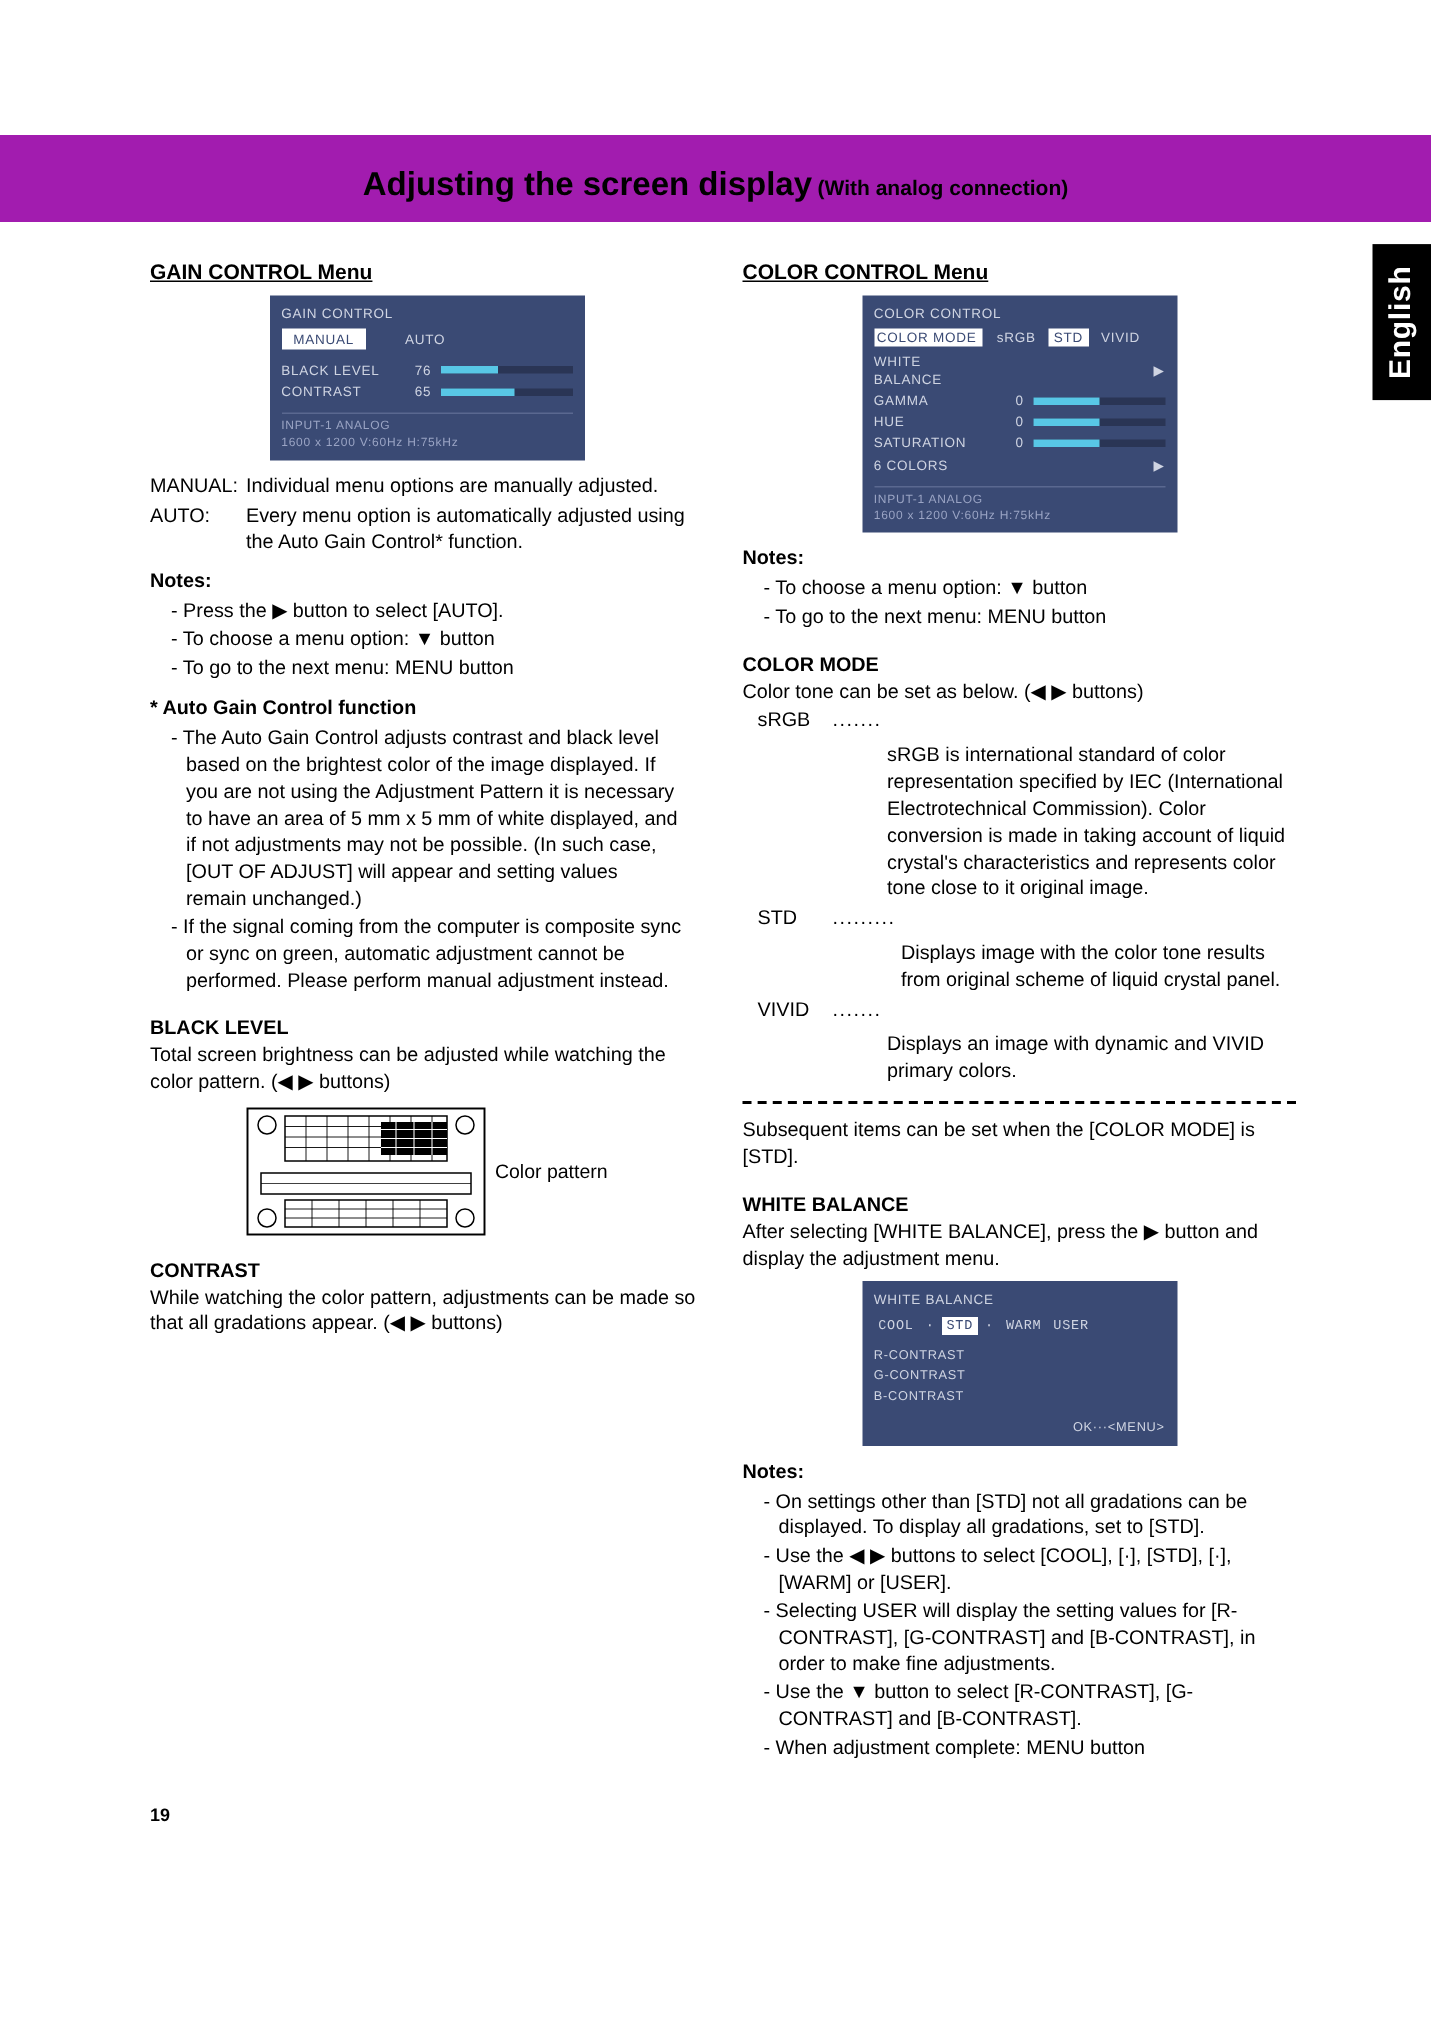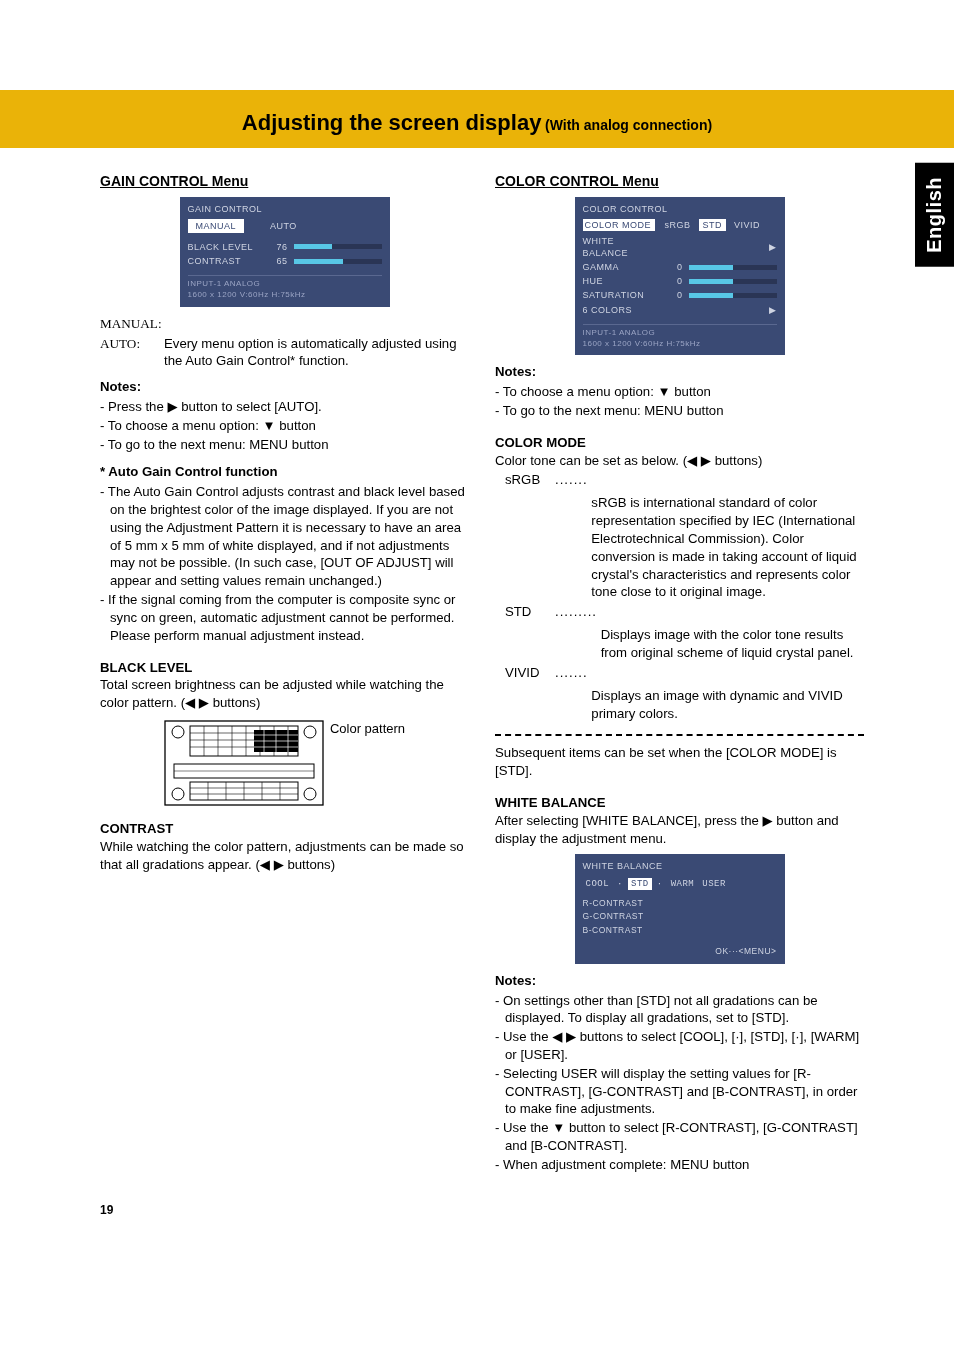--- a/index.html
+++ b/index.html
@@ -6,21 +6,21 @@
   body {
     margin: 0;
     font-family: Arial, Helvetica, sans-serif;
     font-size: 13.2px;
     line-height: 1.35;
     color: #000;
     background: #fff;
     width: 954px;
   }
   .header-band {
-    background: #eab308;
+    background: #a21caf;
     padding: 18px 0 10px 0;
     text-align: center;
     margin-top: 90px;
   }
   .header-band h1 {
     font-size: 22px;
     margin: 0;
     font-weight: bold;
     display: inline;
   }
@@ -77,30 +77,30 @@
   .osd .lbl { width:78px;}
   .osd .val { width:16px; text-align:right;}
   .osd .bar { flex:1; height:5px; background:#2a3555; position:relative;}
   .osd .bar .fill{ position:absolute; left:0; top:0; bottom:0; background:#58c7e6;}
   .osd .foot { margin-top:8px; border-top:1px solid #5a6890; padding-top:3px; font-size:8px; color:#9aa4c4;}
   .osd .modes { display:flex; gap:4px; align-items:center;}
   .osd .mode { padding:0 4px;}
   .osd .mode.sel { background:#fff; color:#3a4a74;}
   .osd .arrow { font-size:9px;}
   .deflist .drow { display:flex; margin:2px 0;}
-  .deflist .dterm { width:64px; flex-shrink:0;font-family:Liberation Serif, serif;}
+  .deflist .dterm { width:64px; flex-shrink:0;}
   .deflist .ddef { flex:1;}
   .notes-h { font-weight:bold; margin-top:8px;}
   ul.dash { list-style:none; padding:0; margin:2px 0;}
-  ul.dash > li { text-indent:-10px; padding-left:10px; margin:1px 0;}
+  ul.dash > li { text-indent:-10px; padding-left:10px; margin:1px 14px;}
   ul.dash > li::before { content:"- ";}
   .subhead { font-weight:bold; margin-top:14px;}
   .star-head { font-weight:bold; margin-top:10px;}
   .pattern-fig {
-    display:flex; align-items:flex-start; justify-content:center; gap:6px;
+    display:flex; align-items:center; justify-content:center; gap:6px;
     margin:8px 0;
   }
   .pattern-svg { width:160px; height:86px;}
   .caption { font-size:13px;}
   .indent-list { padding-left:10px;}
   .mode-list .mrow{ display:flex; margin:2px 0;}
   .mode-list .mterm{ width:50px; flex-shrink:0;}
   .mode-list .dots{ letter-spacing:1px;}
   .mode-list .mdef{ flex:1;margin-top:23px;}
   .hr-dash {
@@ -158,20 +158,21 @@
         </div>
         <div class="foot">
           <div>INPUT-1    ANALOG</div>
           <div>1600 x 1200      V:60Hz      H:75kHz</div>
         </div>
       </div>
 
       <div class="deflist">
         <div class="drow">
           <span class="dterm">MANUAL:</span>
+          <span class="ddef">Individual menu options are manually adjusted.</span>
         </div>
         <div class="drow">
           <span class="dterm">AUTO:</span>
           <span class="ddef">Every menu option is automatically adjusted using the Auto Gain Control* function.</span>
         </div>
       </div>
 
       <div class="notes-h">Notes:</div>
       <ul class="dash">
         <li>Press the ▶ button to select [AUTO].</li>

